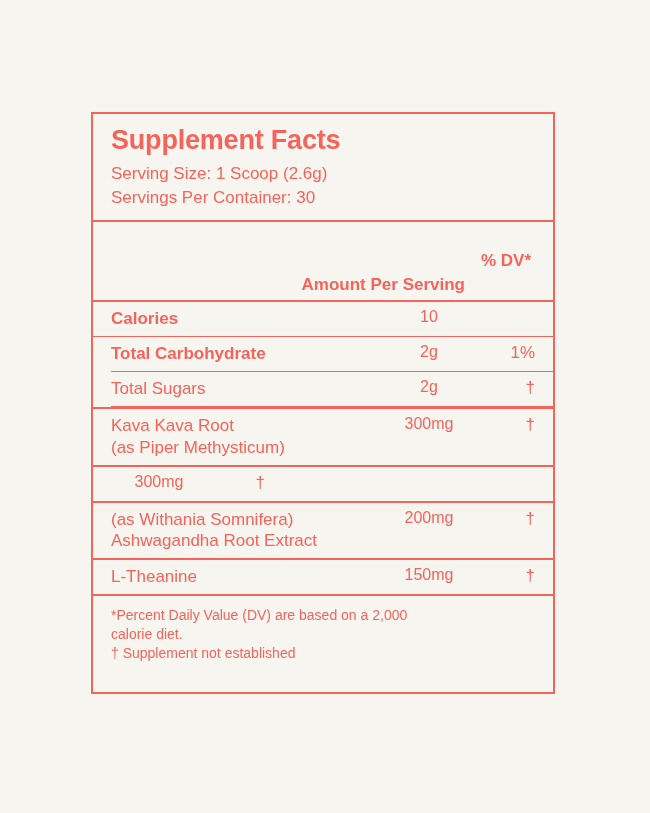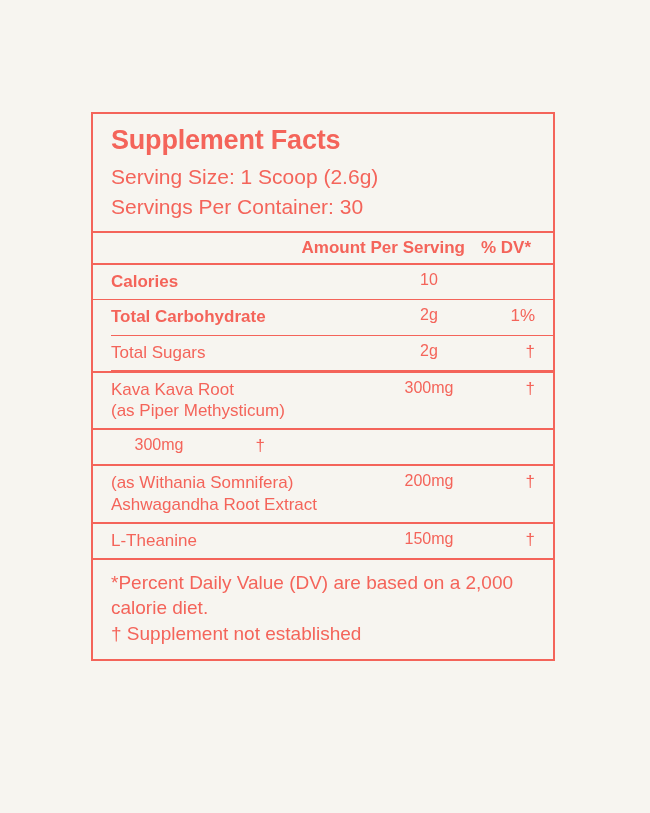--- a/index.html
+++ b/index.html
@@ -33,21 +33,21 @@
     font-size: 27px;
     font-weight: bold;
     letter-spacing: -0.2px;
     padding: 12px 0 6px 18px;
     line-height: 1.1;
   }
   .serving-lines {
     padding: 0 0 10px 18px;
   }
   .serving-lines div {
-    font-size: 21px;
+    font-size: 17px;
     line-height: 1.42;
     font-weight: 400;
   }
   .rule {
     border-top: 2px solid #f4645a;
     width: 100%;
   }
   .rule-thin {
     border-top: 1px solid #f4645a;
     width: 100%;
@@ -86,38 +86,39 @@
   .header-row {
     display: flex;
     justify-content: flex-end;
     align-items: center;
     padding: 5px 18px 5px 18px;
     font-weight: bold;
     font-size: 17px;
   }
   .header-row .h-amount {
     text-align: right;
+    margin-top: 48px;
   }
   .header-row .h-dv {
     flex: 0 0 58px;
     text-align: center;
     margin-left: 12px;
   }
   .bold {
     font-weight: bold;
   }
   .indent {
     padding-left: 22px;
   }
   .multiline .label {
     line-height: 1.28;
   }
   .footnote {
-    padding: 10px 18px 12px 18px;
-    font-size: 19px;
+    padding: 10px 18px 29px 18px;
+    font-size: 14px;
     line-height: 1.35;
   }
   .footnote div { padding: 0; }
 </style>
 </head>
 <body>
 
 <div class="page">
   <div class="panel">
 

